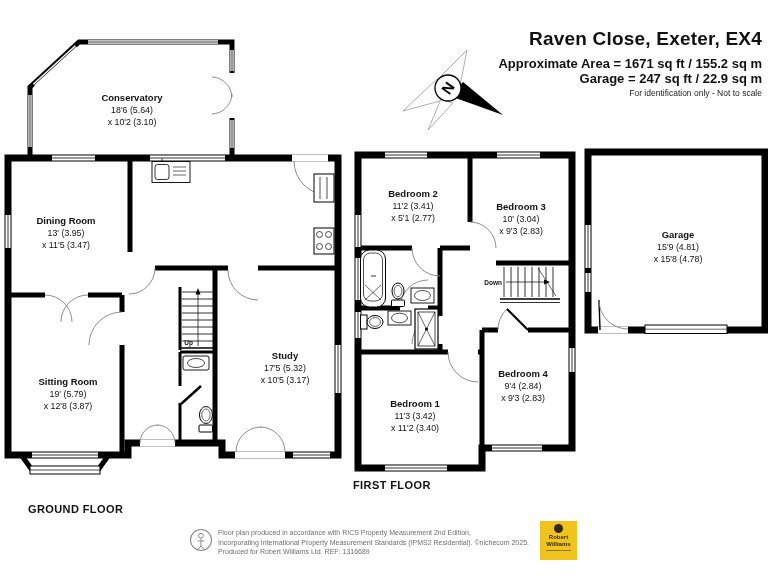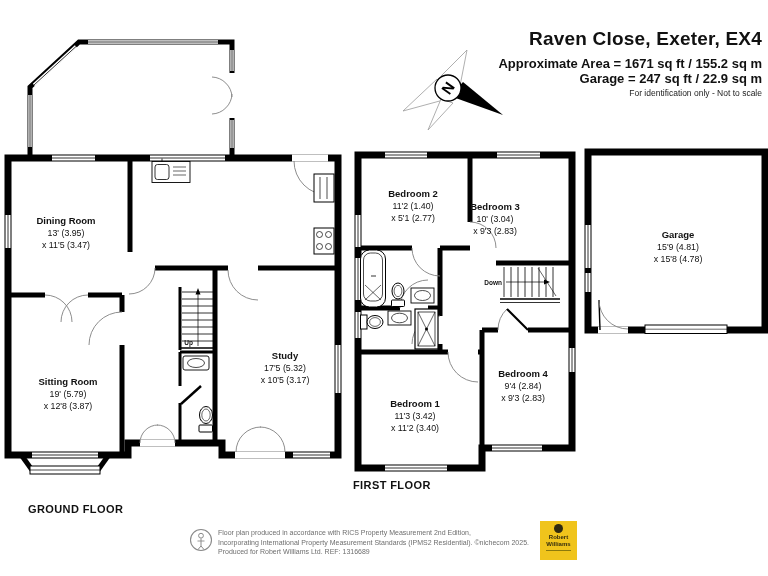--- a/index.html
+++ b/index.html
@@ -262,41 +262,46 @@
     </g>
   </svg>
 
   <div class="hdr">
     <div class="title">Raven Close, Exeter, EX4</div>
     <div class="area">Approximate Area = 1671 sq ft / 155.2 sq m</div>
     <div class="area">Garage = 247 sq ft / 22.9 sq m</div>
     <div class="disc">For identification only - Not to scale</div>
   </div>
 
+  <div class="rlabel" style="left:132px;top:92px">
+    <div class="rname">Conservatory</div>
+    <div class="rdim">18'6 (5.64)</div>
+    <div class="rdim">x 10'2 (3.10)</div>
+  </div>
   <div class="rlabel" style="left:66px;top:215px">
     <div class="rname">Dining Room</div>
     <div class="rdim">13' (3.95)</div>
     <div class="rdim">x 11'5 (3.47)</div>
   </div>
   <div class="rlabel" style="left:68px;top:376px">
     <div class="rname">Sitting Room</div>
     <div class="rdim">19' (5.79)</div>
     <div class="rdim">x 12'8 (3.87)</div>
   </div>
   <div class="rlabel" style="left:285px;top:350px">
     <div class="rname">Study</div>
     <div class="rdim">17'5 (5.32)</div>
     <div class="rdim">x 10'5 (3.17)</div>
   </div>
   <div class="rlabel" style="left:413px;top:188px">
     <div class="rname">Bedroom 2</div>
-    <div class="rdim">11'2 (1.40)</div>
+    <div class="rdim">11'2 (3.41)</div>
     <div class="rdim">x 5'1 (2.77)</div>
   </div>
-  <div class="rlabel" style="left:495px;top:201px">
+  <div class="rlabel" style="left:521px;top:201px">
     <div class="rname">Bedroom 3</div>
     <div class="rdim">10' (3.04)</div>
     <div class="rdim">x 9'3 (2.83)</div>
   </div>
   <div class="rlabel" style="left:415px;top:398px">
     <div class="rname">Bedroom 1</div>
     <div class="rdim">11'3 (3.42)</div>
     <div class="rdim">x 11'2 (3.40)</div>
   </div>
   <div class="rlabel" style="left:523px;top:368px">

